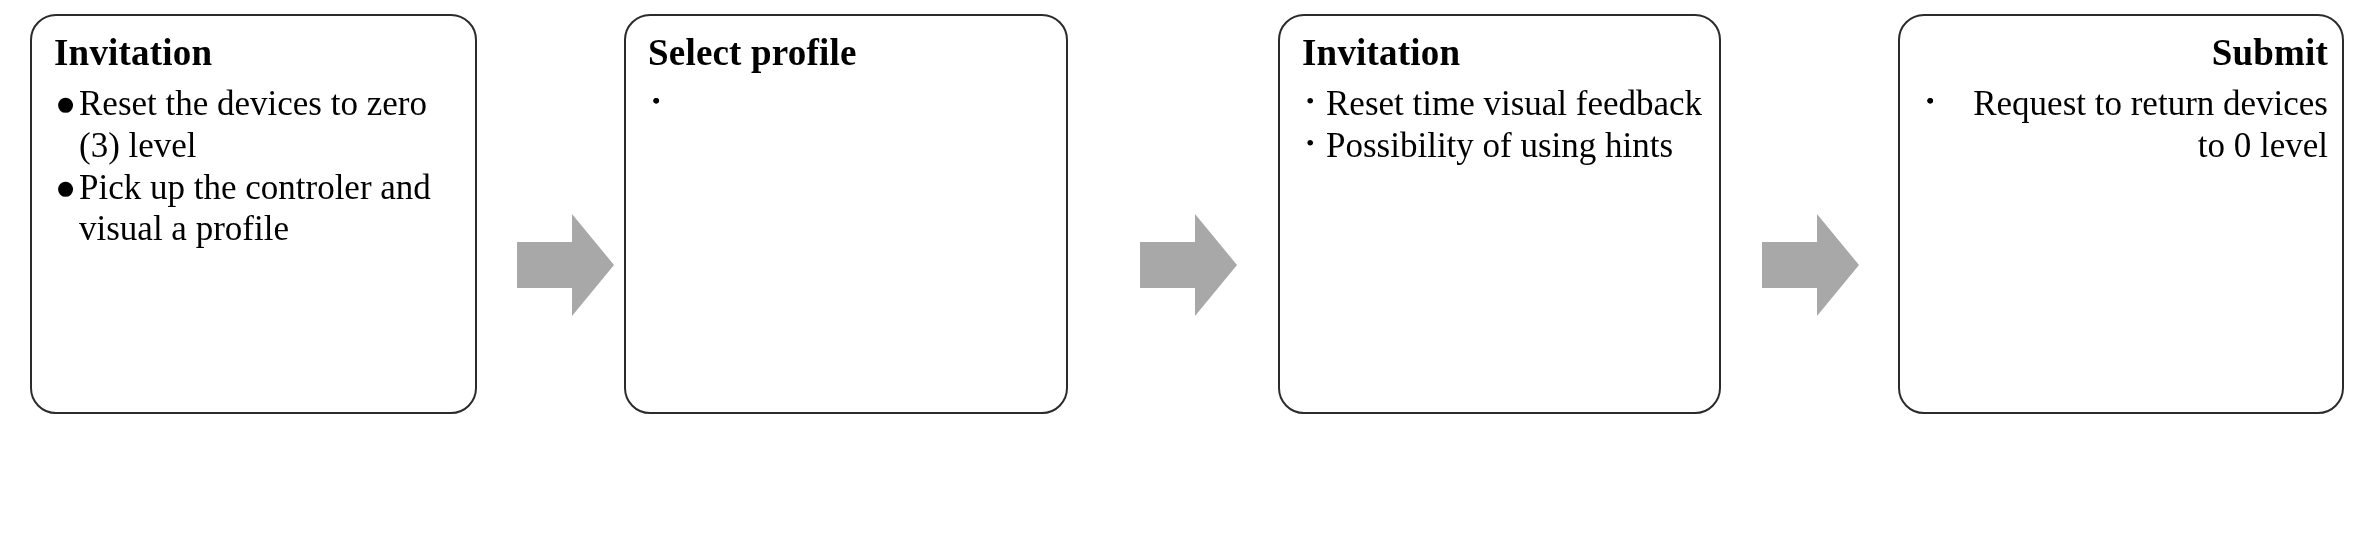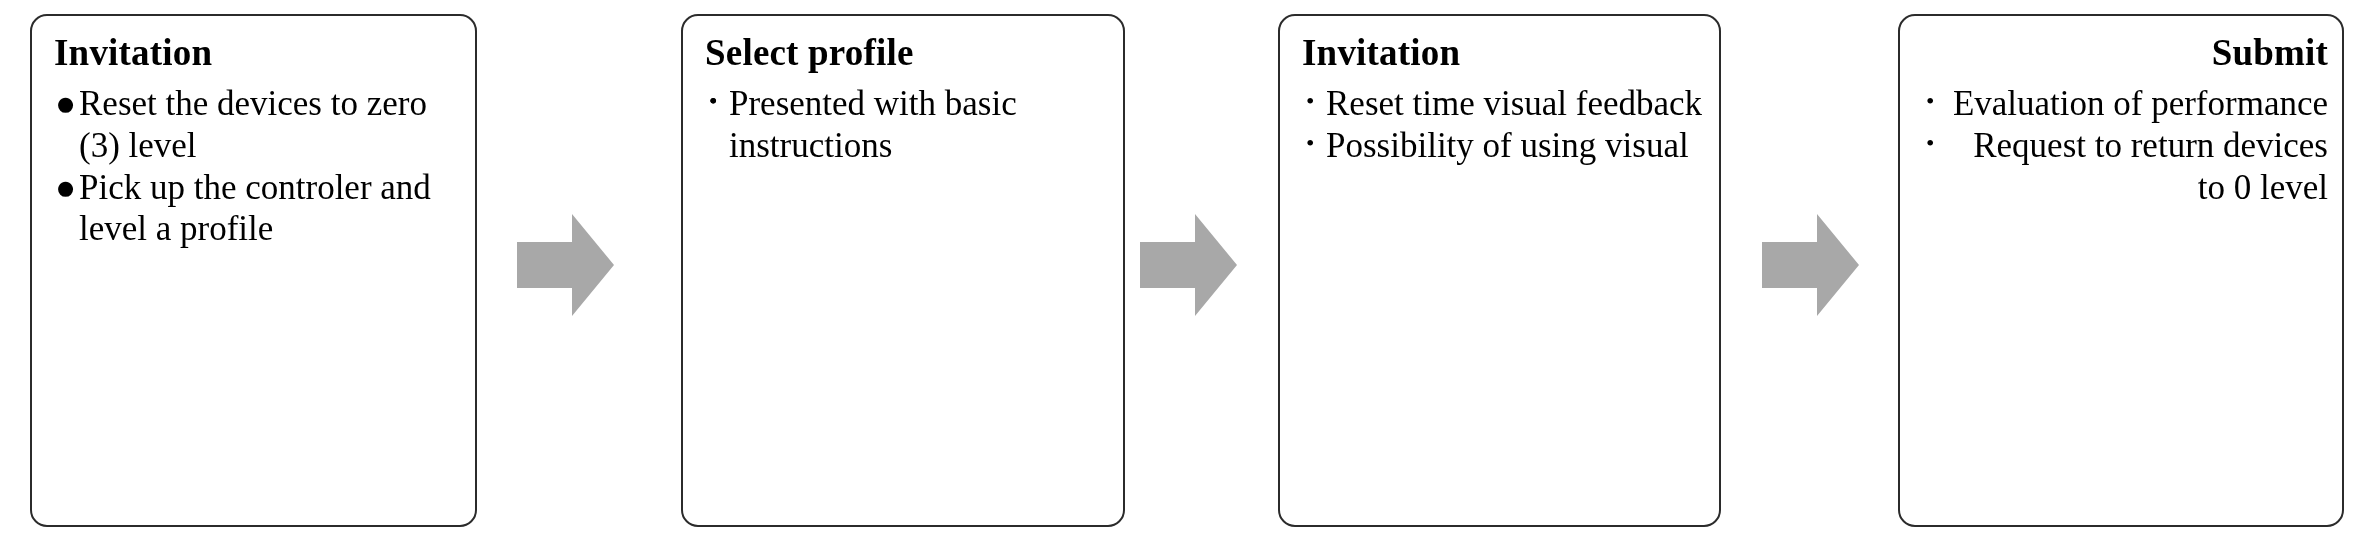--- a/index.html
+++ b/index.html
@@ -17,25 +17,25 @@
   #flow {
     position: relative;
     width: 2374px;
     height: 547px;
     background: #ffffff;
   }
 
   .stage-box {
     position: absolute;
     top: 14px;
-    height: 513px;
+    height: 400px;
     box-sizing: border-box;
     background: #ffffff;
     border: 2px solid #2b2b2b;
-    border-radius: 17px;
+    border-radius: 26px;
     overflow: hidden;
   }
 
   .stage-inner {
     padding: 16px 14px 0 22px;
   }
 
   .stage-title {
     font-size: 37px;
     font-weight: bold;
@@ -96,21 +96,21 @@
     height: 102px;
   }
   .flow-arrow svg {
     display: block;
     width: 100%;
     height: 100%;
   }
 
   
   .box-1 { left: 30px;   width: 447px; }
-  .box-2 { left: 681px;  width: 444px; }
+  .box-2 { left: 624px;  width: 444px; }
   .box-3 { left: 1278px; width: 443px; }
   .box-4 { left: 1898px; width: 446px; text-align: right; }
 
   .arrow-1 { left: 517px; }
   .arrow-2 { left: 1140px; }
   .arrow-3 { left: 1762px; }
 </style>
 </head>
 <body>
 
@@ -119,42 +119,41 @@
   <div class="stage-box box-1">
     <div class="stage-inner">
       <div class="stage-title">Invitation</div>
       <ul class="bullet-list bullets-large">
         <li class="bullet-item">
           <span class="bullet-mark">●</span>
           <span>Reset the devices to zero (3) level</span>
         </li>
         <li class="bullet-item">
           <span class="bullet-mark">●</span>
-          <span>Pick up the controler and level a profile</span>
+          <span>Pick up the controler and visual a profile</span>
         </li>
       </ul>
     </div>
   </div>
 
   <div class="flow-arrow arrow-1">
     <svg viewBox="0 0 97 102" preserveAspectRatio="none" aria-hidden="true">
       <path d="M0 28 L55 28 L55 0 L97 51 L55 102 L55 74 L0 74 Z" fill="#a8a8a8"></path>
     </svg>
   </div>
 
   <div class="stage-box box-2">
     <div class="stage-inner">
       <div class="stage-title">Select profile</div>
       <ul class="bullet-list bullets-small">
         <li class="bullet-item">
           <span class="bullet-mark">•</span>
         </li>
         <li class="bullet-item">
           <span class="bullet-mark">•</span>
-          <span>Presented with basic instructions</span>
         </li>
       </ul>
     </div>
   </div>
 
   <div class="flow-arrow arrow-2">
     <svg viewBox="0 0 97 102" preserveAspectRatio="none" aria-hidden="true">
       <path d="M0 28 L55 28 L55 0 L97 51 L55 102 L55 74 L0 74 Z" fill="#a8a8a8"></path>
     </svg>
   </div>
@@ -162,39 +161,38 @@
   <div class="stage-box box-3">
     <div class="stage-inner">
       <div class="stage-title">Invitation</div>
       <ul class="bullet-list bullets-small">
         <li class="bullet-item">
           <span class="bullet-mark">•</span>
           <span>Reset time visual feedback</span>
         </li>
         <li class="bullet-item">
           <span class="bullet-mark">•</span>
-          <span>Possibility of using visual</span>
+          <span>Possibility of using hints</span>
         </li>
       </ul>
     </div>
   </div>
 
   <div class="flow-arrow arrow-3">
     <svg viewBox="0 0 97 102" preserveAspectRatio="none" aria-hidden="true">
       <path d="M0 28 L55 28 L55 0 L97 51 L55 102 L55 74 L0 74 Z" fill="#a8a8a8"></path>
     </svg>
   </div>
 
   <div class="stage-box box-4">
     <div class="stage-inner">
       <div class="stage-title">Submit</div>
       <ul class="bullet-list bullets-small">
         <li class="bullet-item">
           <span class="bullet-mark">•</span>
-          <span>Evaluation of performance</span>
         </li>
         <li class="bullet-item">
           <span class="bullet-mark">•</span>
           <span>Request to return devices to 0 level</span>
         </li>
       </ul>
     </div>
   </div>
 
 </div>

